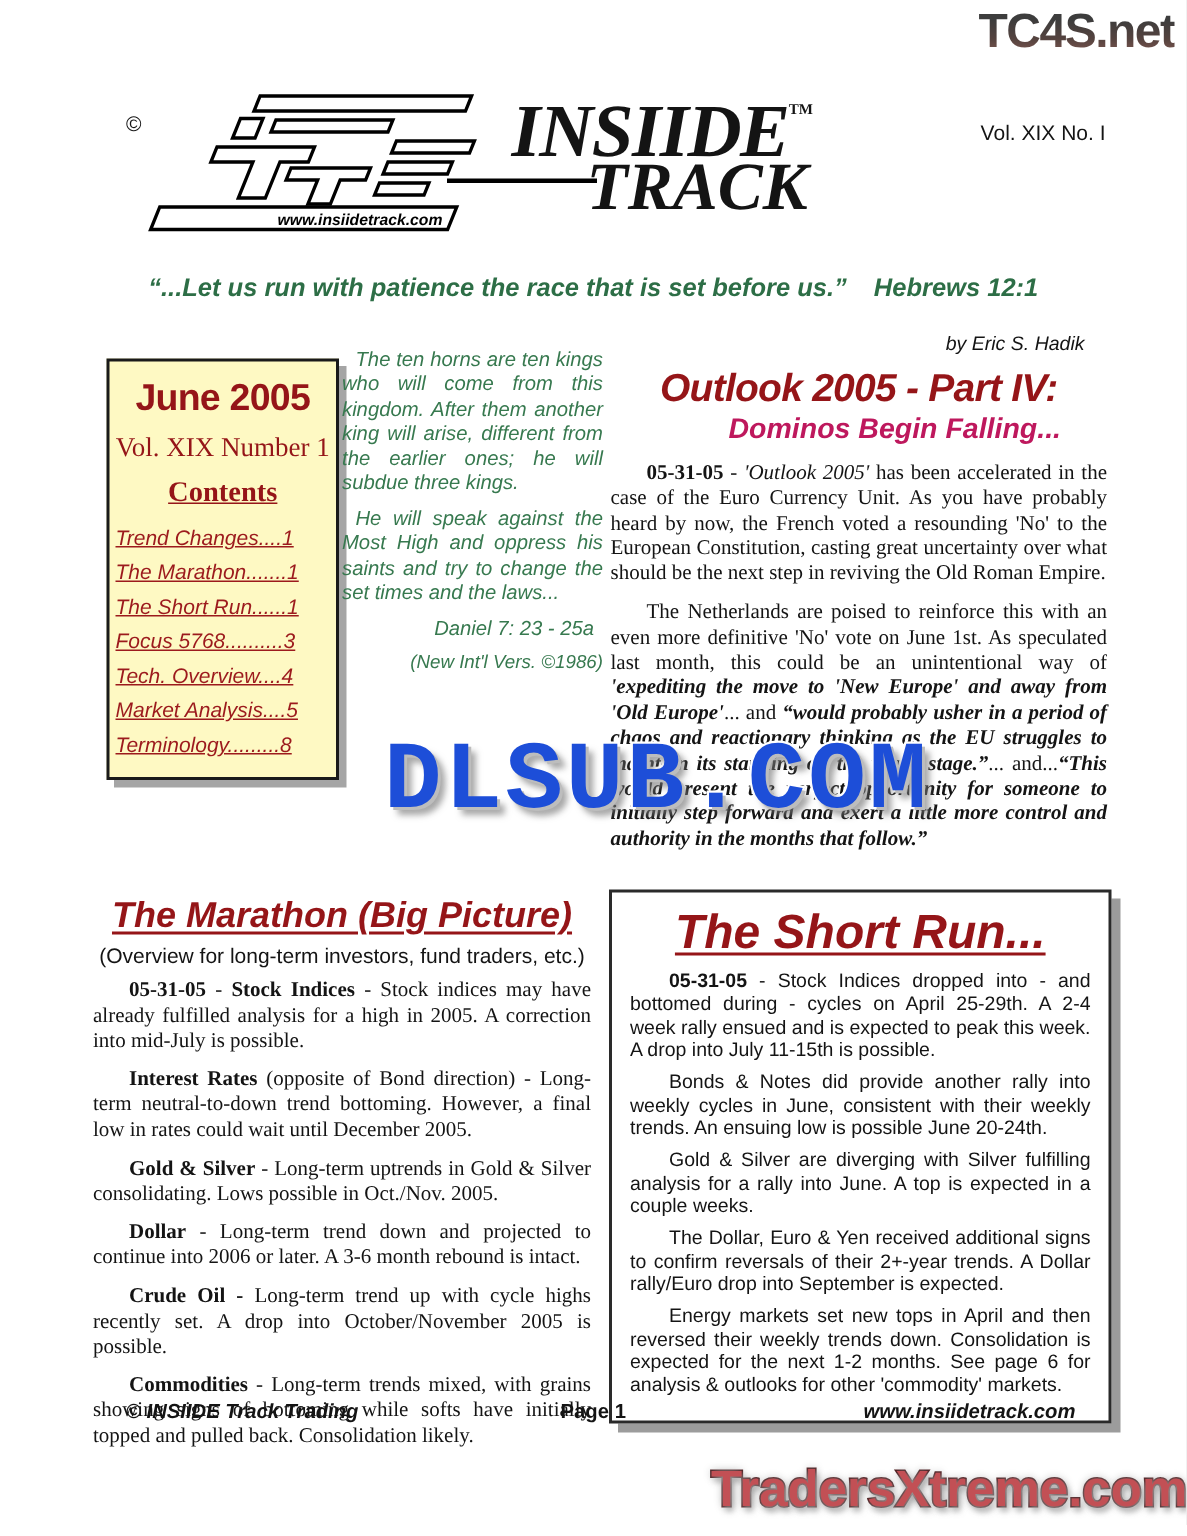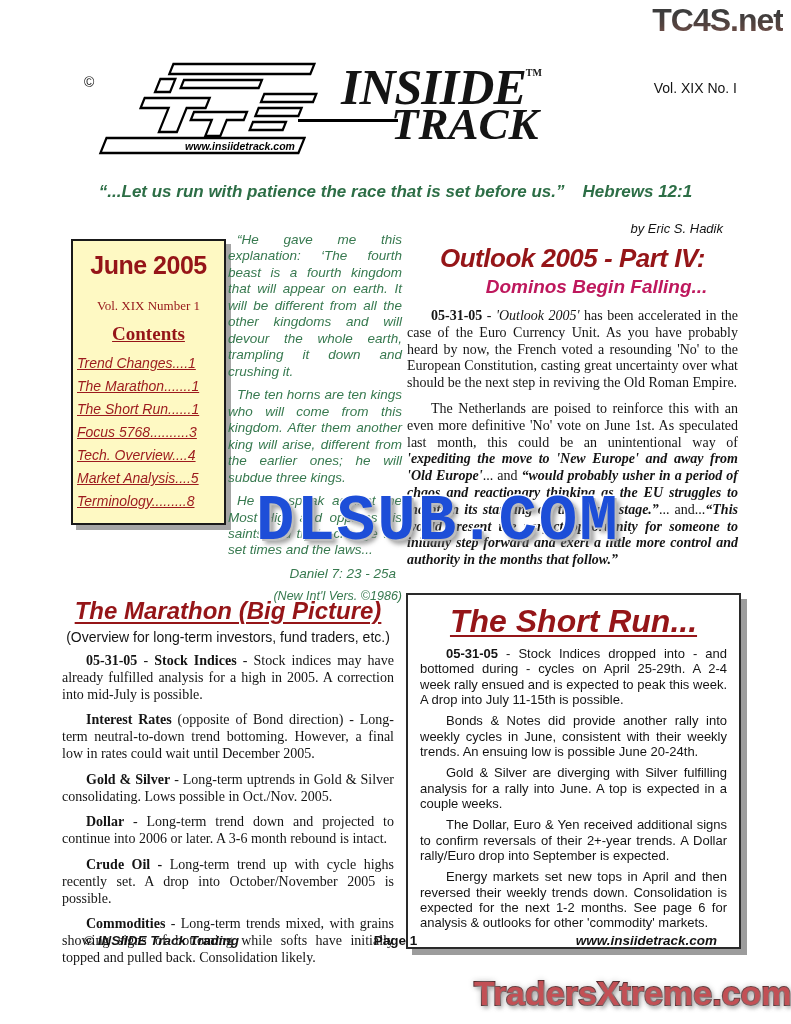--- a/index.html
+++ b/index.html
@@ -27,21 +27,21 @@
 
   .verse-row{position:absolute;top:182px;left:0;width:100%;text-align:center;
         color:#2d6e46;font-weight:700;font-style:italic;font-size:17px;}
   .verse-ref{margin-left:18px;}
   .byline{position:absolute;top:221px;right:68px;font-style:italic;font-size:13px;margin-left:40px;}
 
   
   .contents-box{position:absolute;left:71px;top:239px;width:143px;border:2.5px solid #1a1a1a;
         box-shadow:5px 5px 0 #a5a5a5;background:#fef9c3;text-align:center;padding:10px 4px 10px;}
   .issue-title{font-size:25px;font-weight:700;color:#951518;letter-spacing:-0.5px;}
-  .issue-vol{font-family:"Liberation Serif",serif;font-size:13px;color:#951518;margin-top:18px;}
+  .issue-vol{font-family:"Liberation Serif",serif;font-size:18px;color:#951518;margin-top:8px;}
   .contents-title{font-family:"Liberation Serif",serif;font-size:19px;font-weight:700;color:#951518;
         text-decoration:underline;margin-top:9px;margin-bottom:7px;}
   .contents-item{font-size:14px;font-style:italic;color:#9c1a1d;line-height:23px;text-align:left;text-decoration:underline;}
 
   
   .scripture{position:absolute;left:228px;top:232px;width:174px;color:#37794f;
         font-style:italic;font-size:13.5px;line-height:1.22;text-align:justify;}
   .scripture p{margin:0 0 7px 0;text-indent:9px;}
   .scripture-cite{text-align:right;padding-right:6px;text-indent:0;margin-bottom:1px;}
   .scripture-ver{text-align:right;padding-right:0;text-indent:0;font-size:12.5px;}
@@ -126,21 +126,20 @@
     <div class="contents-item">Trend Changes....1</div>
     <div class="contents-item">The Marathon.......1</div>
     <div class="contents-item">The Short Run......1</div>
     <div class="contents-item">Focus 5768..........3</div>
     <div class="contents-item">Tech. Overview....4</div>
     <div class="contents-item">Market Analysis....5</div>
     <div class="contents-item">Terminology.........8</div>
   </div>
 
   <div class="scripture">
-    <p>“He gave me this explanation: ‘The fourth beast is a fourth kingdom that will appear on earth.  It will be different from all the other kingdoms and will devour the whole earth, trampling it down and crushing it.</p>
     <p>The ten horns are ten kings who will come from this kingdom.  After them another king will arise, different from the earlier ones; he will subdue three kings.</p>
     <p>He will speak against the Most High and oppress his saints and try to change the set times and the laws...</p>
     <p class="scripture-cite">Daniel 7: 23 - 25a</p>
     <p class="scripture-ver">(New Int'l Vers. ©1986)</p>
   </div>
 
   <div class="outlook serif-body">
     <div class="outlook-title">Outlook 2005 - Part IV:</div>
     <div class="outlook-subtitle">Dominos Begin Falling...</div>
     <p><span class="b">05-31-05</span><span> - </span><span class="i">'Outlook 2005'</span><span> has been accelerated in the case of the Euro Currency Unit.  As you have probably heard by now, the French voted a resounding 'No' to the European Constitution, casting great uncertainty over what should be the next step in reviving the Old Roman Empire.</span></p>

